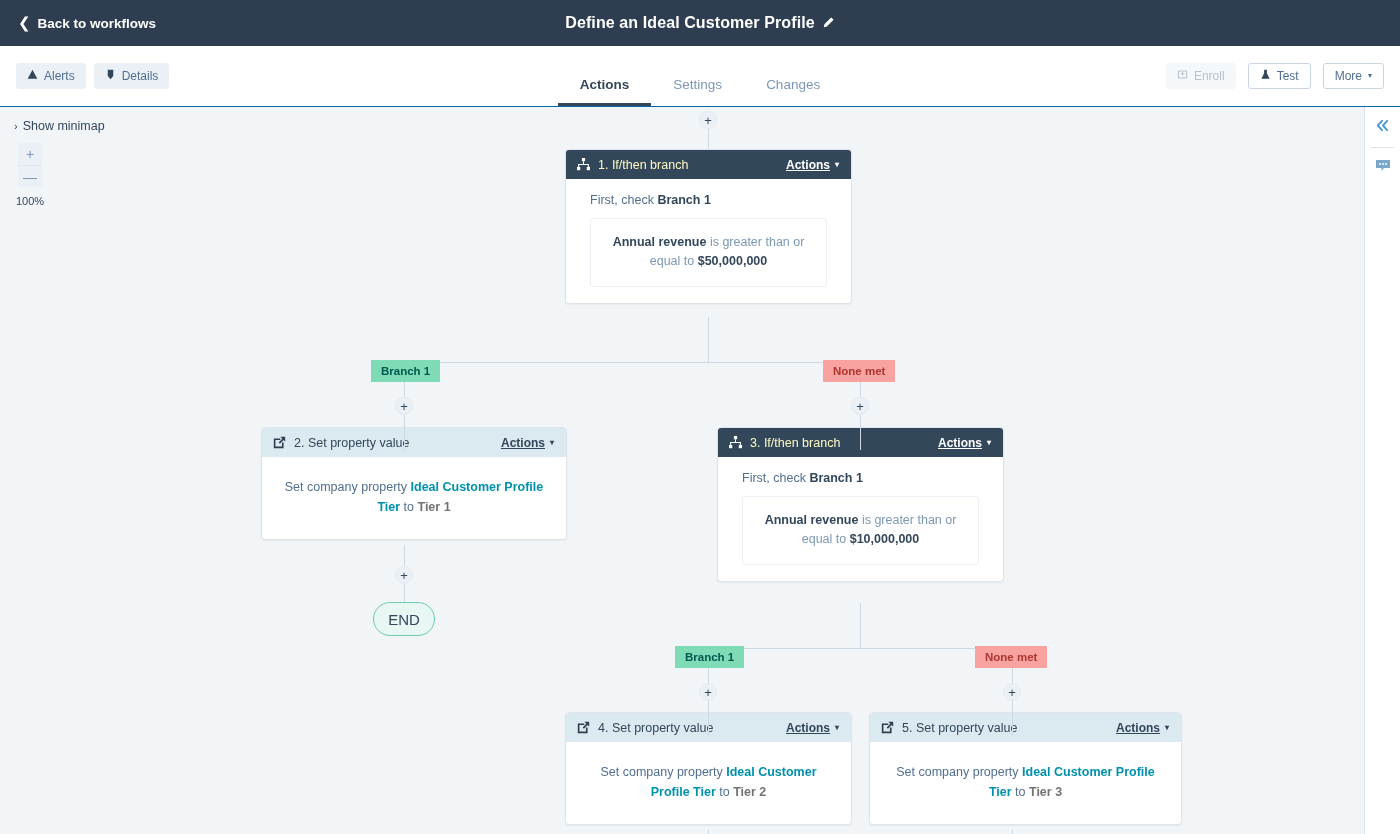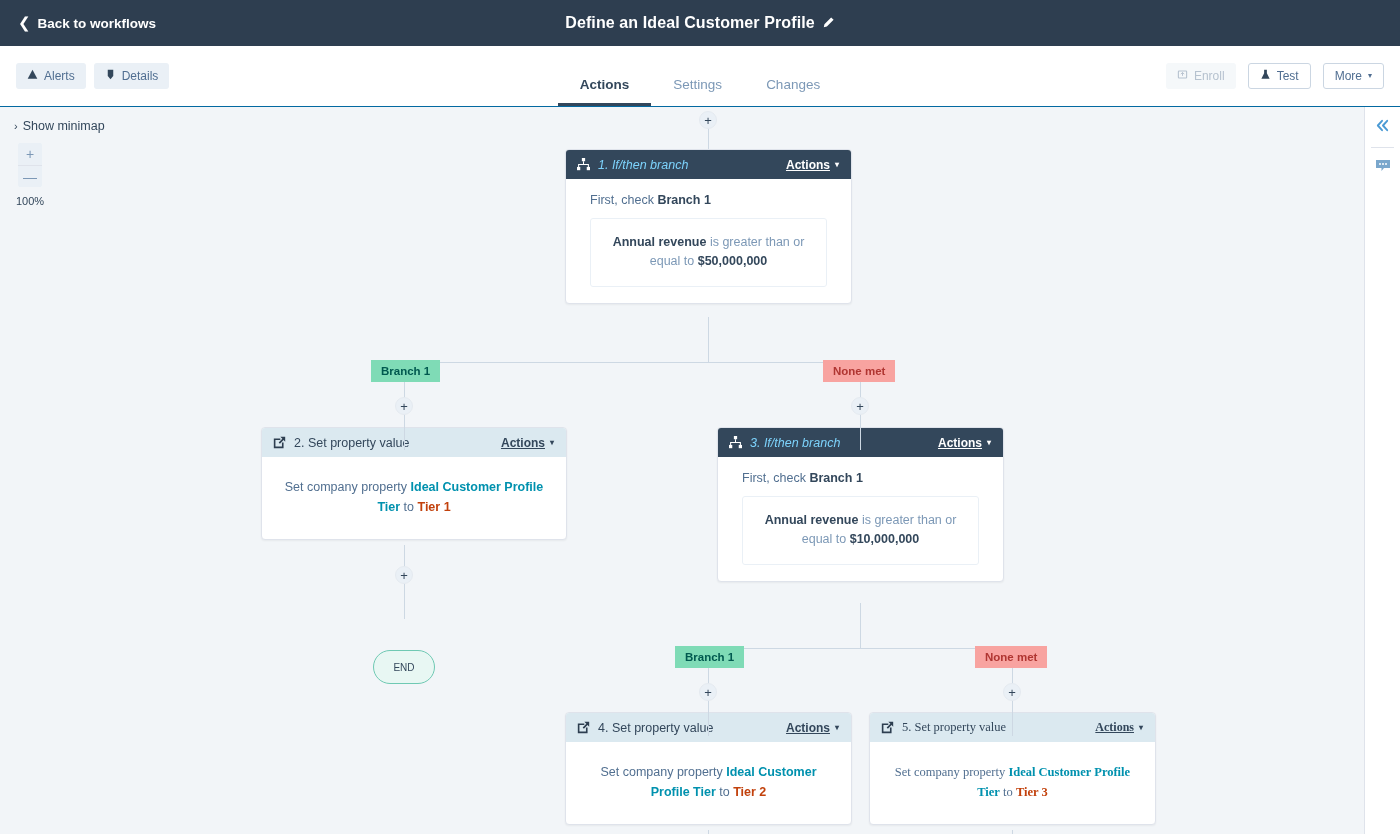--- a/index.html
+++ b/index.html
@@ -104,21 +104,21 @@
     overflow: hidden;
   }
   .card-head {
     height: 29px; display: flex; align-items: center;
     padding: 0 12px 0 11px; gap: 8px;
   }
   .card-head.dark { background: #33475b; }
   .card-head.light { background: #dbe9f0; }
   .head-icon { display: flex; align-items: center; }
   .card-title { font-size: 12.5px; flex: 1; }
-  .card-head.dark .card-title { color: #7dd3fc; font-style: italic; }
+  .card-head.dark .card-title { color: #fef9c3; }
   .card-head.light .card-title { color: #33475b; }
   .actions-link {
     font-size: 12px; font-weight: 700; cursor: pointer;
     display: flex; align-items: center; gap: 5px;
   }
   .card-head.dark .actions-link { color: #fff; }
   .card-head.light .actions-link { color: #33475b; }
   .actions-text { text-decoration: underline; }
   .caret { font-size: 8px; line-height: 1; }
 
@@ -129,21 +129,21 @@
     border: 1px solid #eaf0f6; border-radius: 3px;
     padding: 14px 16px; text-align: center;
     font-size: 12.5px; color: #7c98b6; line-height: 1.55;
   }
   .cond-box b { color: #33475b; }
   .set-body {
     padding: 20px 18px 22px; text-align: center;
     font-size: 12.5px; color: #516f90; line-height: 1.6;
   }
   .set-body .prop { color: #0091ae; font-weight: 700; }
-  .set-body .val { color: #c2410c; font-weight: 700; }
+  .set-body .val { color: #737373; font-weight: 700; }
 
   .plus {
     position: absolute; width: 18px; height: 18px; border-radius: 50%;
     background: #eaf0f6; border: 1px solid #e5eaf0;
     display: flex; align-items: center; justify-content: center;
     color: #33475b; font-size: 13px; line-height: 1; cursor: pointer;
     z-index: 3;
   }
   .conn { position: absolute; background: #cdd8e3; z-index: 1; }
   .conn.v { width: 1px; }
@@ -154,21 +154,21 @@
     padding: 0 10px; font-size: 11.5px; font-weight: 700;
     z-index: 2; white-space: nowrap;
   }
   .blabel.yes { background: #7fdbb6; color: #00594f; }
   .blabel.no  { background: #f8a3a0; color: #b03531; }
 
   .end-pill {
     position: absolute; width: 62px; height: 34px; border-radius: 17px;
     background: #e8f7f3; border: 1px solid #6fc9b3;
     display: flex; align-items: center; justify-content: center;
-    font-size: 10px; color: #33475b; z-index: 2; margin-top: 48px;
+    font-size: 15px; color: #33475b; z-index: 2;
   }
 
   
   .rail {
     position: absolute; right: 0; top: 90px; width: 36px; height: 744px;
     background: #fff; border-left: 1px solid #dfe3eb;
   }
   .rail-btn {
     height: 40px; display: flex; align-items: center; justify-content: center;
     cursor: pointer;
@@ -387,21 +387,21 @@
           <span class="actions-text">Actions</span>
           <span class="caret">▾</span>
         </span>
       </div>
       <div class="set-body">
         <span>Set company property </span><span class="prop">Ideal Customer Profile Tier</span><span> to </span><span class="val">Tier 2</span>
       </div>
     </div>
   </div>
 
-  <div class="node" style="left:869px; top:605px; width:287px;font-family:Liberation Serif, serif;">
+  <div class="node" style="left:869px; top:605px; width:313px;">
     <div class="card">
       <div class="card-head light">
         <span class="head-icon">
           <svg width="13" height="13" viewBox="0 0 16 16">
               <path d="M1 3h8v2H3v8h8V8h2v7H1V3z" fill="#2d3e50"></path>
               <path d="M9 1h6v6l-2-2-4.5 4.5L7 8 11.5 3.5 9 1z" fill="#2d3e50"></path>
             </svg>
         </span>
         <span class="card-title">5. Set property value</span>
         <span class="actions-link">

